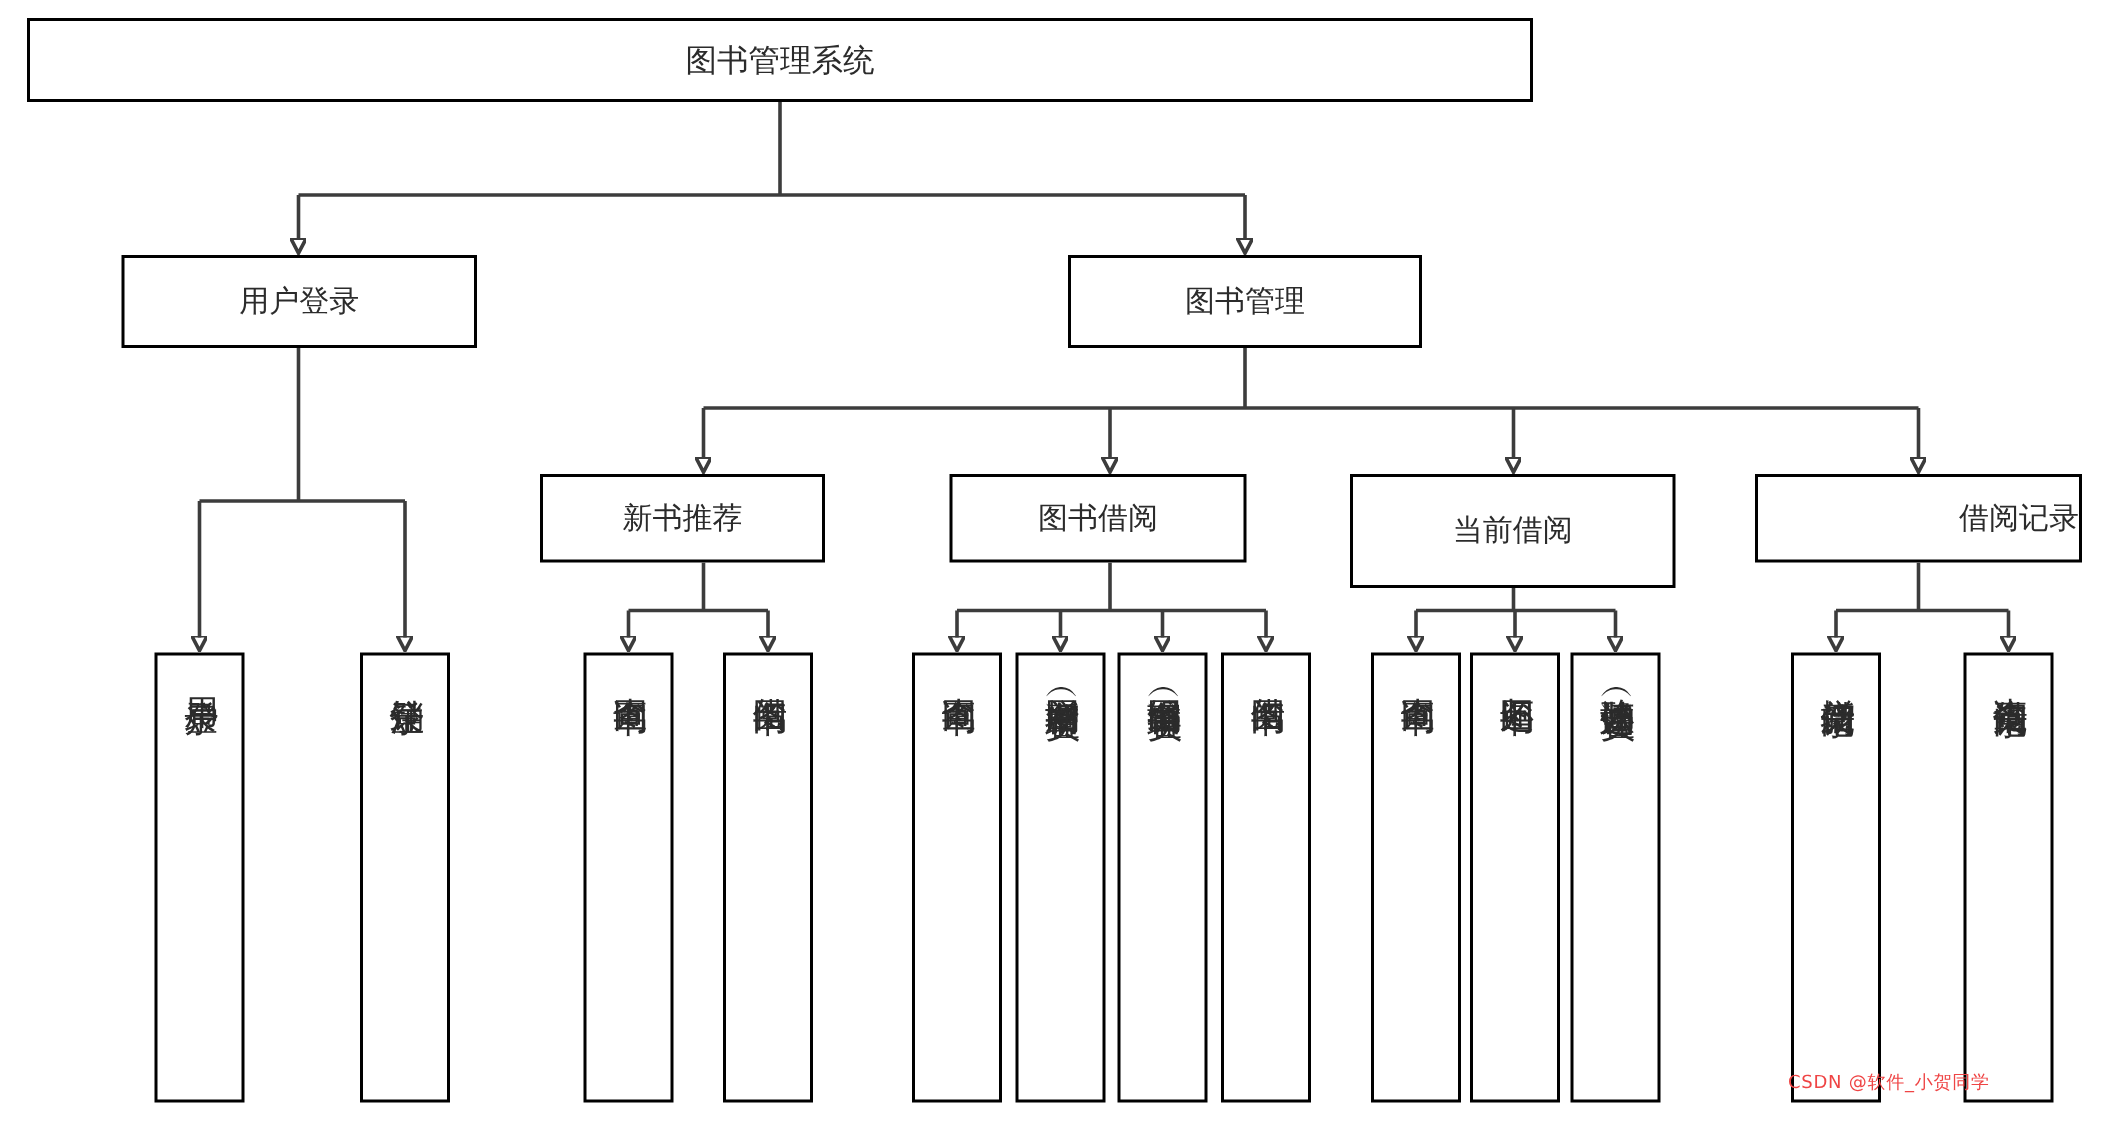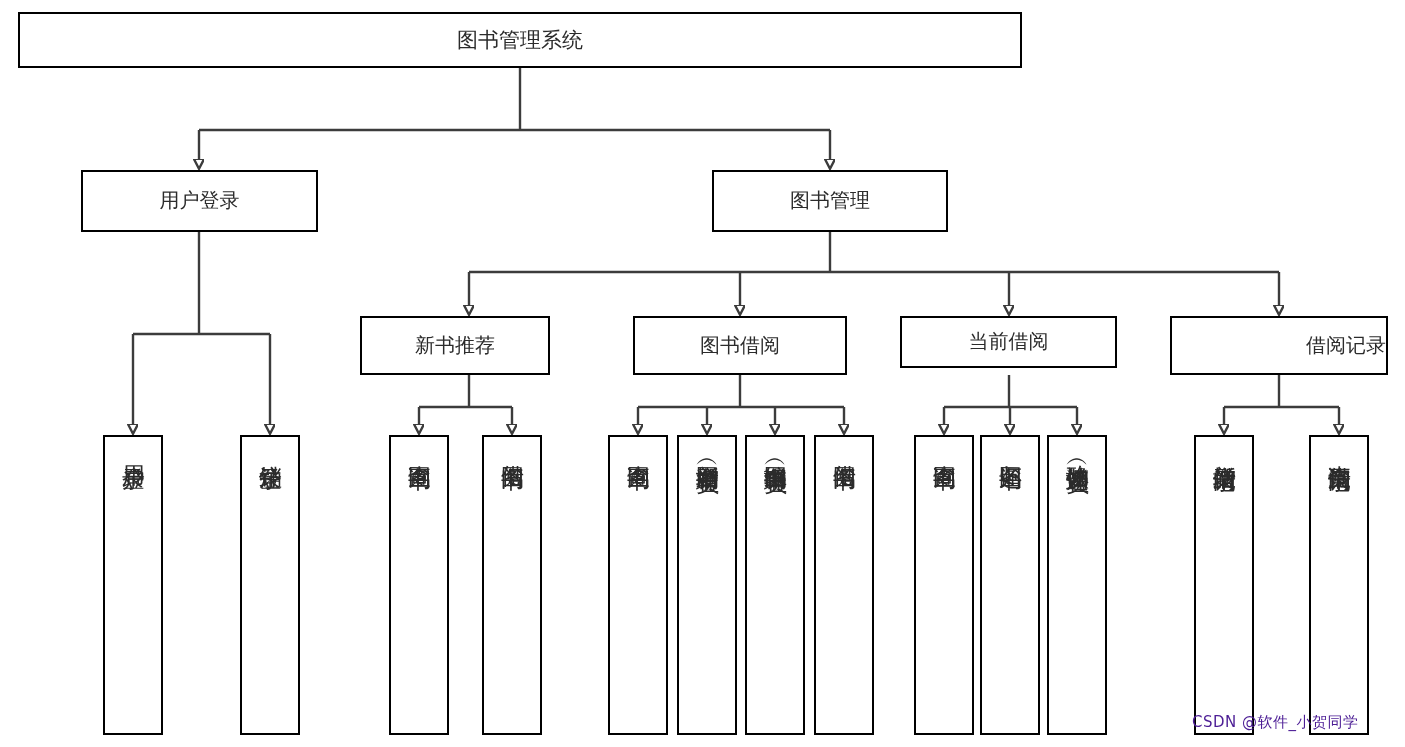--- a/index.html
+++ b/index.html
@@ -29,22 +29,22 @@
     text-orientation:upright;
     font-size:23px;
     line-height:1.12;
     letter-spacing:1px;
   }
   svg.links{position:absolute;left:0;top:0;width:1405px;height:747px;pointer-events:none;}
   svg.links path,svg.links line{stroke:#3c3c3c;stroke-width:2.4;fill:none;}
   .watermark{
     position:absolute;
     left:1192px;top:713px;
-    font-size:15px;
-    color:#4c1d95;
+    font-size:12px;
+    color:#ef4444;
     white-space:nowrap;
     letter-spacing:.5px;
   }
 </style>
 </head>
 <body>
 
 <div id="canvas">
 
   <svg class="links" viewBox="0 0 1405 747">
@@ -102,24 +102,24 @@
   <div class="node h-node" style="left:81px;top:170px;width:237px;height:62px;">
     <span class="lbl">用户登录</span>
   </div>
   <div class="node h-node" style="left:712px;top:170px;width:236px;height:62px;">
     <span class="lbl">图书管理</span>
   </div>
 
   <div class="node h-node" style="left:360px;top:316px;width:190px;height:59px;">
     <span class="lbl">新书推荐</span>
   </div>
-  <div class="node h-node" style="left:633px;top:316px;width:214px;height:59px;">
+  <div class="node h-node" style="left:633px;top:316px;width:198px;height:59px;">
     <span class="lbl">图书借阅</span>
   </div>
-  <div class="node h-node" style="left:900px;top:316px;width:217px;height:52px;">
+  <div class="node h-node" style="left:900px;top:316px;width:217px;height:76px;">
     <span class="lbl">当前借阅</span>
   </div>
   <div class="node h-node" style="left:1170px;top:316px;width:218px;height:59px;justify-content:flex-end;">
     <span class="lbl">借阅记录</span>
   </div>
 
   <div class="node v-node" style="left:103px;top:435px;width:60px;height:300px;">
     <span class="lbl">用户登录</span>
   </div>
   <div class="node v-node" style="left:240px;top:435px;width:60px;height:300px;">

